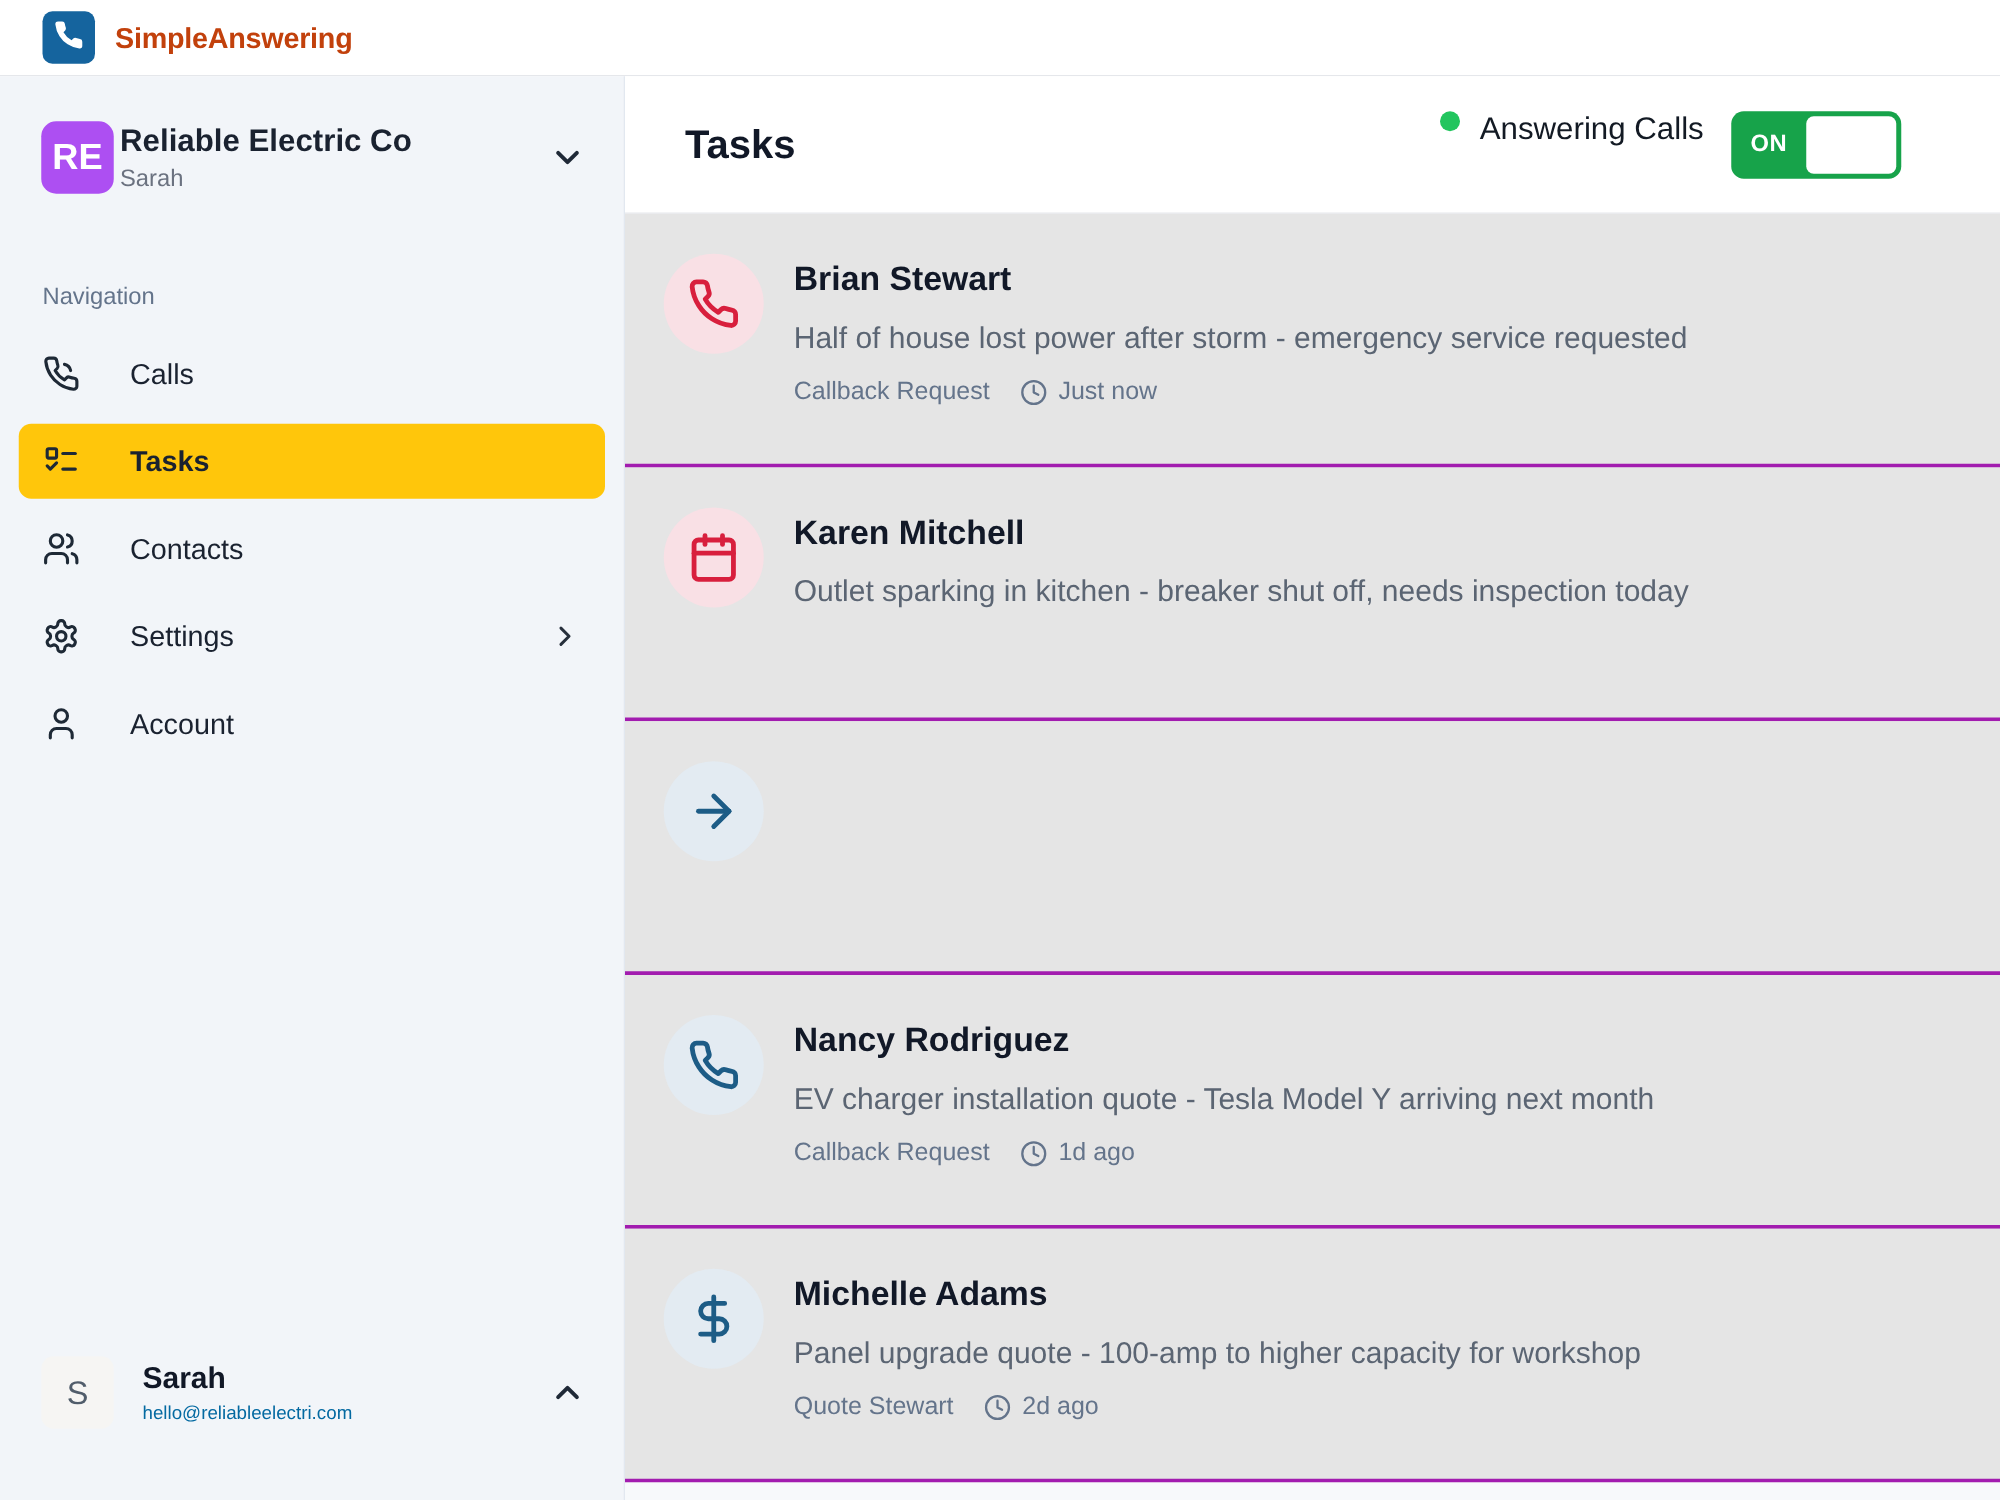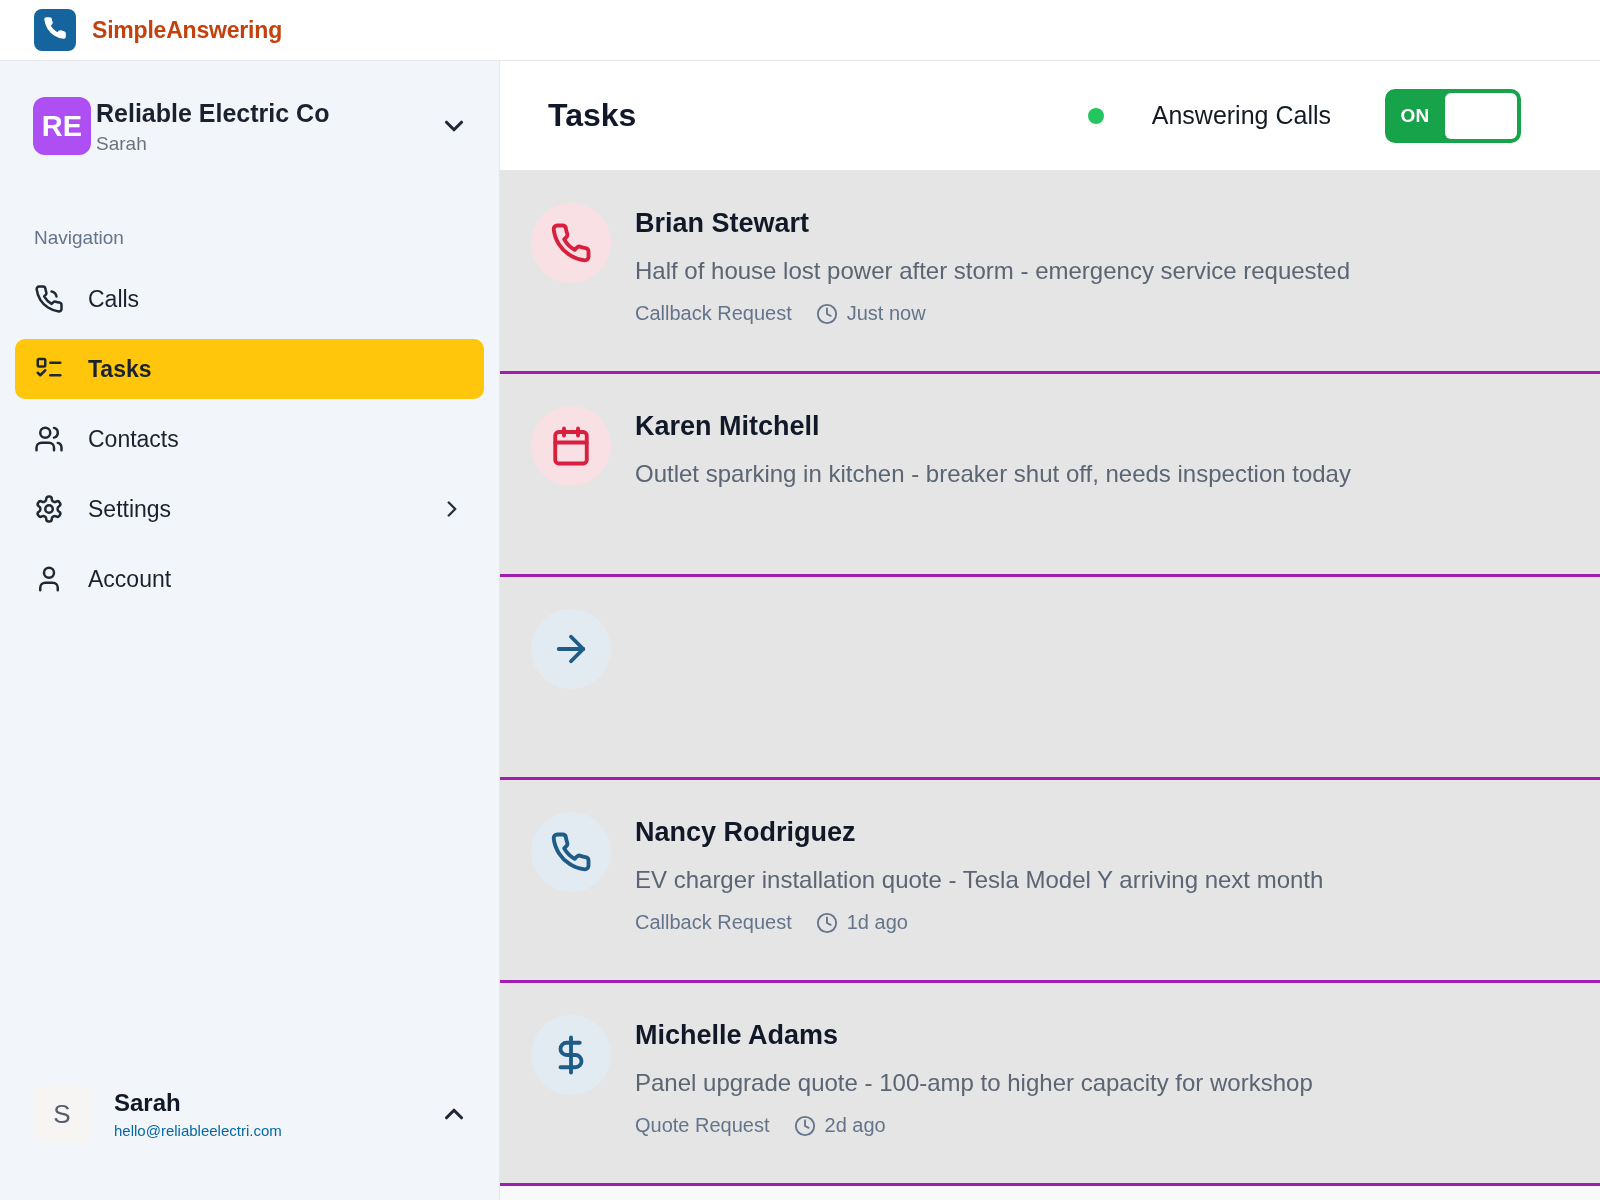--- a/index.html
+++ b/index.html
@@ -35,21 +35,21 @@
   }
   .org-text { margin-left:5px; flex:1; min-width:0; }
   .org-name { font-size:25px; font-weight:700; color:#1a2230; line-height:30px; }
   .org-sub { font-size:19px; color:#6b7280; margin-top:5px; }
   .org-chevron { color:#1f2937; display:flex; }
 
   .nav-label { margin:72px 0 20px 34px; font-size:19px; color:#64748b; }
 
   .nav { padding:0 15px; }
   .nav-item {
-    height:60px; display:flex; align-items:center; gap:24px; padding:0 19px;
+    height:60px; display:flex; align-items:center; gap:40px; padding:0 19px;
     border-radius:10px; font-size:23px; color:#1a2230; margin-bottom:10px; cursor:pointer;text-align:center;
   }
   .nav-item.active { background:#ffc60b; font-weight:600; }
   .nav-ico { display:flex; color:#1e2936; }
   .nav-chev { margin-left:auto; color:#27303c; display:flex; }
 
   .user { position:absolute; left:33px; right:30px; bottom:57px; display:flex; align-items:center; cursor:pointer; }
   .user-avatar {
     width:58px; height:58px; border-radius:10px; background:#f6f5f3; flex:none;
     color:#515d6b; font-size:26px;
@@ -60,21 +60,21 @@
   .user-email { font-size:15px; color:#0369a1; margin-top:5px; }
   .user-chevron { color:#1f2937; display:flex; }
 
   
   .main { flex:1; background:#fff; display:flex; flex-direction:column; min-width:0; }
   .main-header {
     height:110px; flex:none; display:flex; align-items:center;
     padding:0 79px 0 48px; border-bottom:1px solid #e5e7eb;
   }
   .page-title { font-size:32px; font-weight:700; color:#111827; }
-  .status { margin-left:auto; display:flex; align-items:center;gap:32px; }
+  .status { margin-left:auto; display:flex; align-items:flex-start; }
   .status-dot { width:16px; height:16px; border-radius:50%; background:#22c55e; }
   .status-label { font-size:25px; color:#131a24; margin:0 22px 0 16px; }
   .toggle { position:relative; width:136px; height:54px; border-radius:10px; background:#17a34a; cursor:pointer; flex:none; }
   .toggle-on {
     position:absolute; left:0; top:0; bottom:0; width:60px;
     display:flex; align-items:center; justify-content:center;
     color:#fff; font-size:19px; font-weight:700; letter-spacing:0.3px;
   }
   .toggle-knob { position:absolute; top:4px; right:4px; bottom:4px; width:72px; background:#fff; border-radius:6px; }
 
@@ -280,21 +280,21 @@
           <div class="task-icon blue">
             <svg viewBox="0 0 24 24" width="42" height="42" fill="none" stroke="currentColor" stroke-width="2.2" stroke-linecap="round" stroke-linejoin="round">
               <path d="M12 2v20"></path>
               <path d="M17 5H9.5a3.5 3.5 0 0 0 0 7h5a3.5 3.5 0 0 1 0 7H6"></path>
             </svg>
           </div>
           <div class="task-body">
             <div class="task-name">Michelle Adams</div>
             <div class="task-desc">Panel upgrade quote - 100-amp to higher capacity for workshop</div>
             <div class="task-meta">
-              <span class="task-type">Quote Request</span>
+              <span class="task-type">Quote Stewart</span>
               <span class="meta-clock">
                 <svg viewBox="0 0 24 24" width="22" height="22" fill="none" stroke="currentColor" stroke-width="2" stroke-linecap="round" stroke-linejoin="round">
                   <circle cx="12" cy="12" r="10"></circle>
                   <path d="M12 6v6l4 2"></path>
                 </svg>
               </span>
               <span>2d ago</span>
             </div>
           </div>
         </div>

